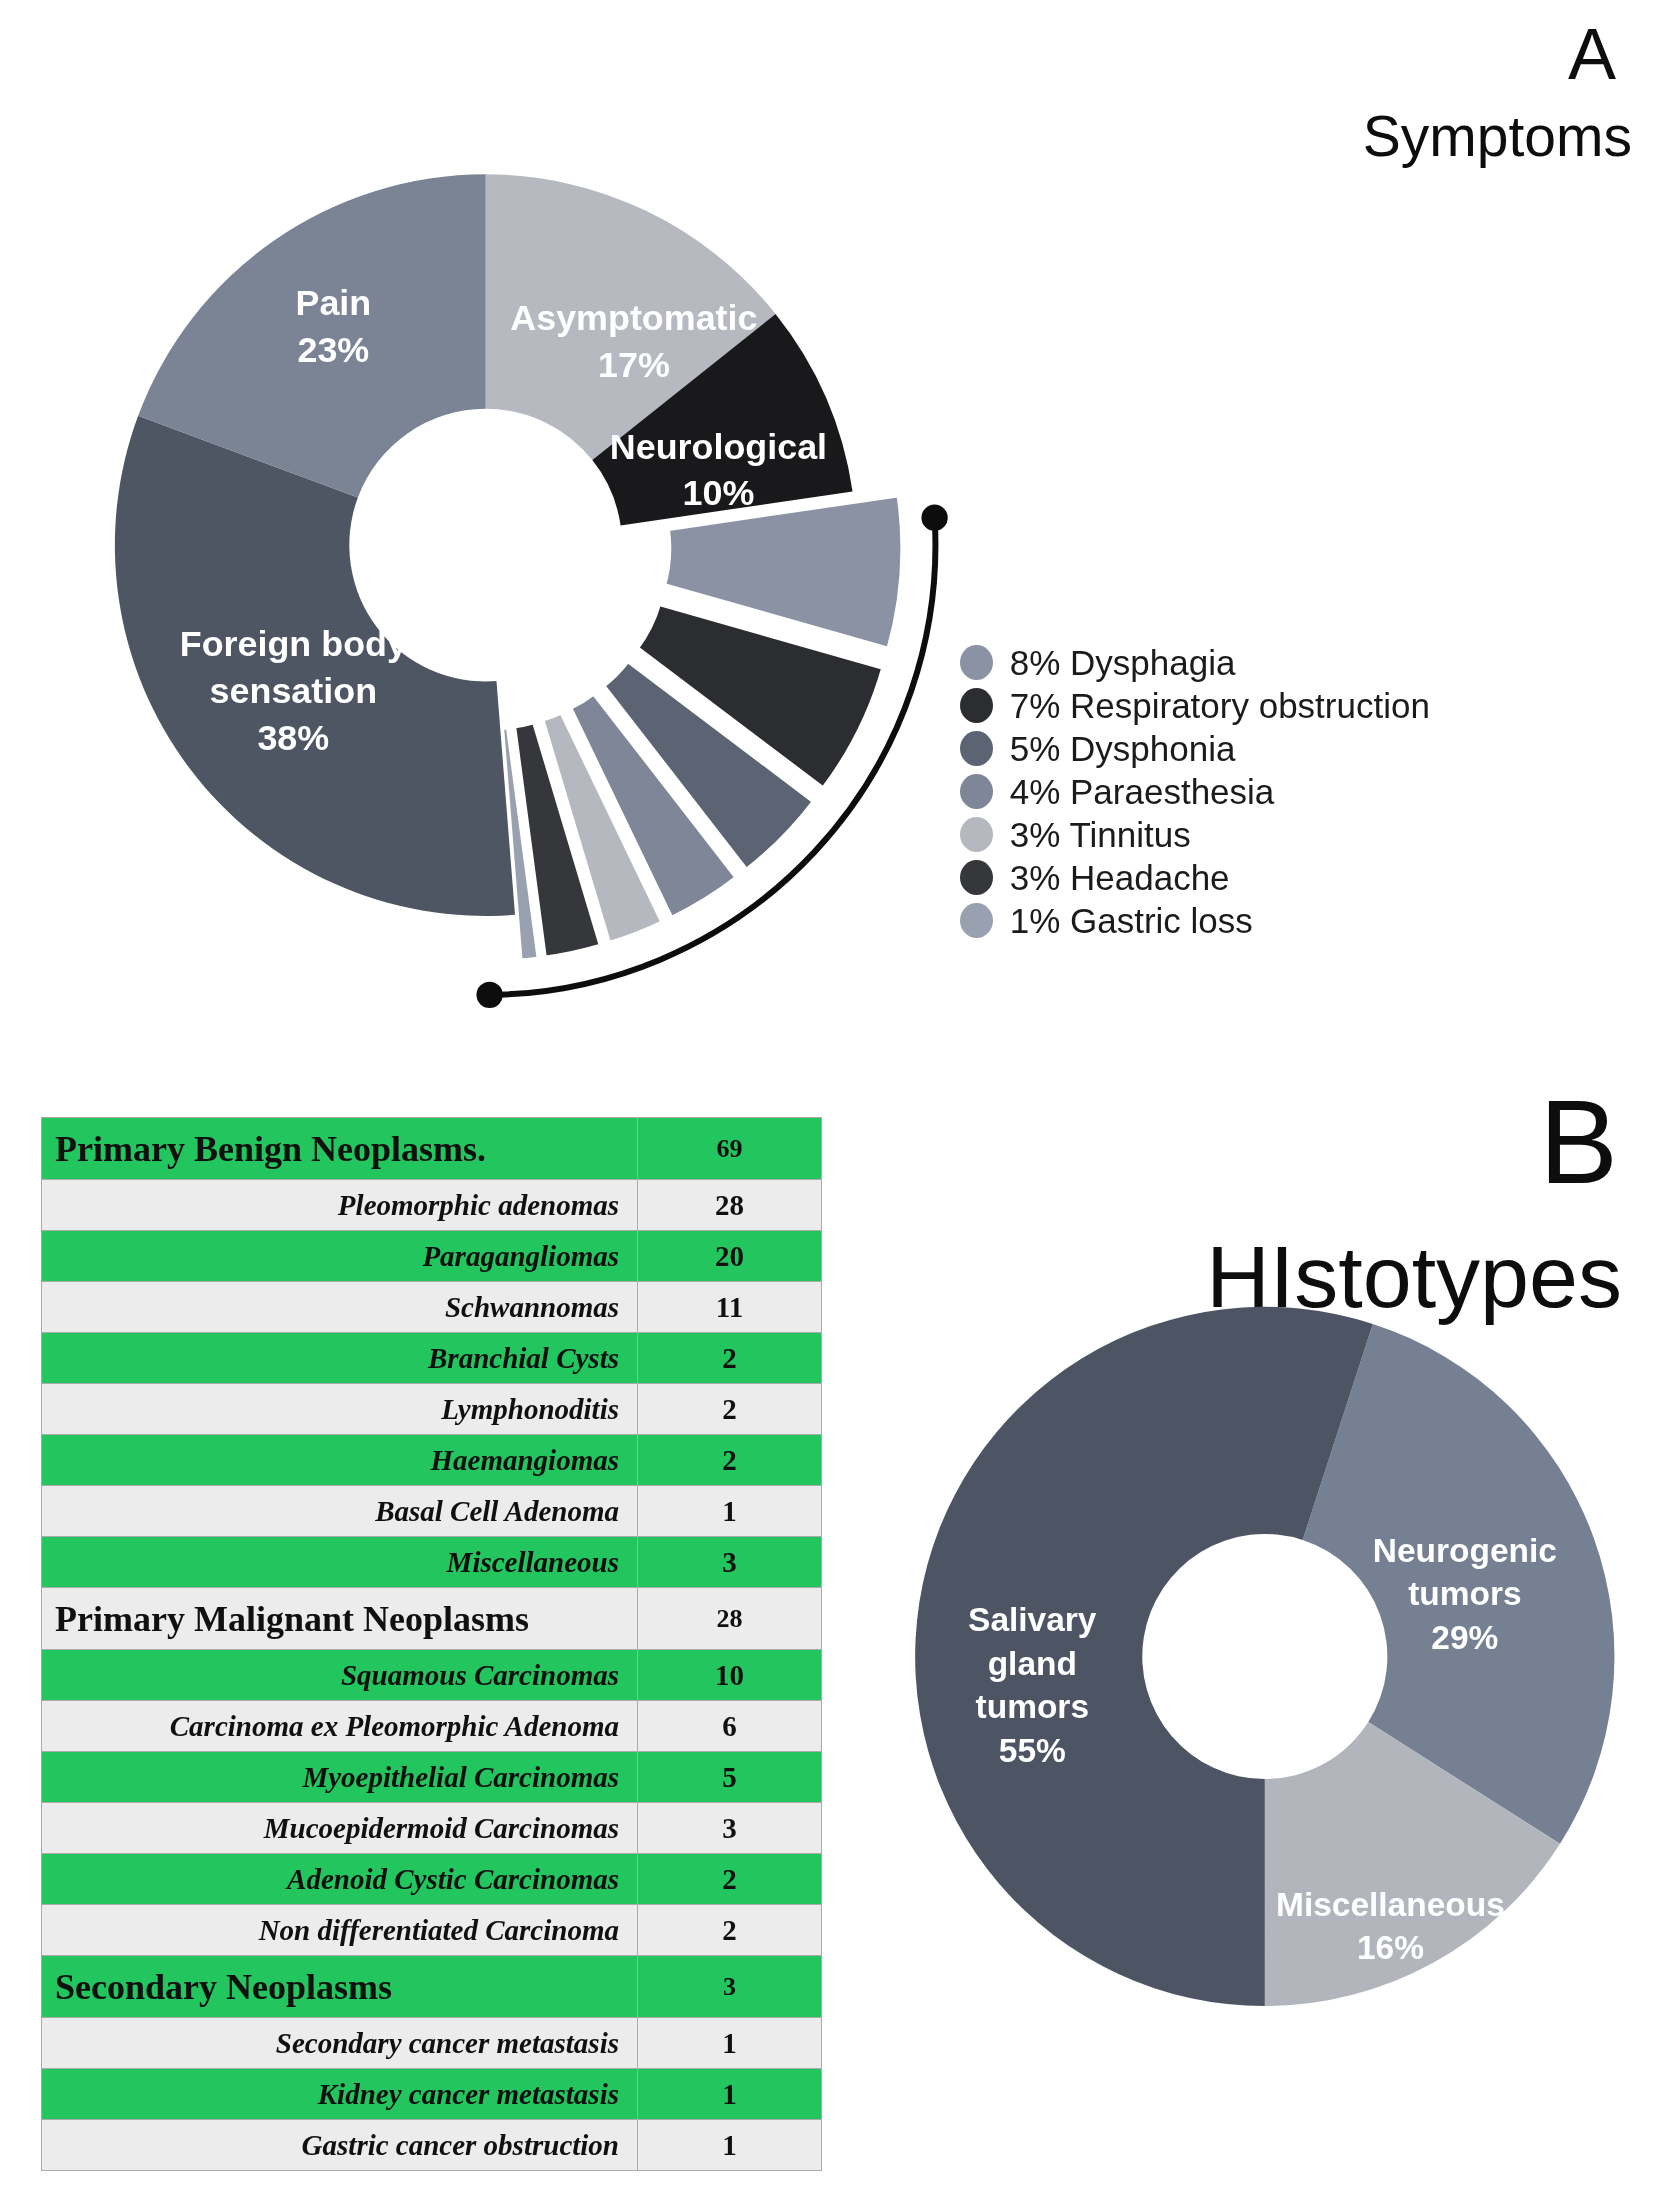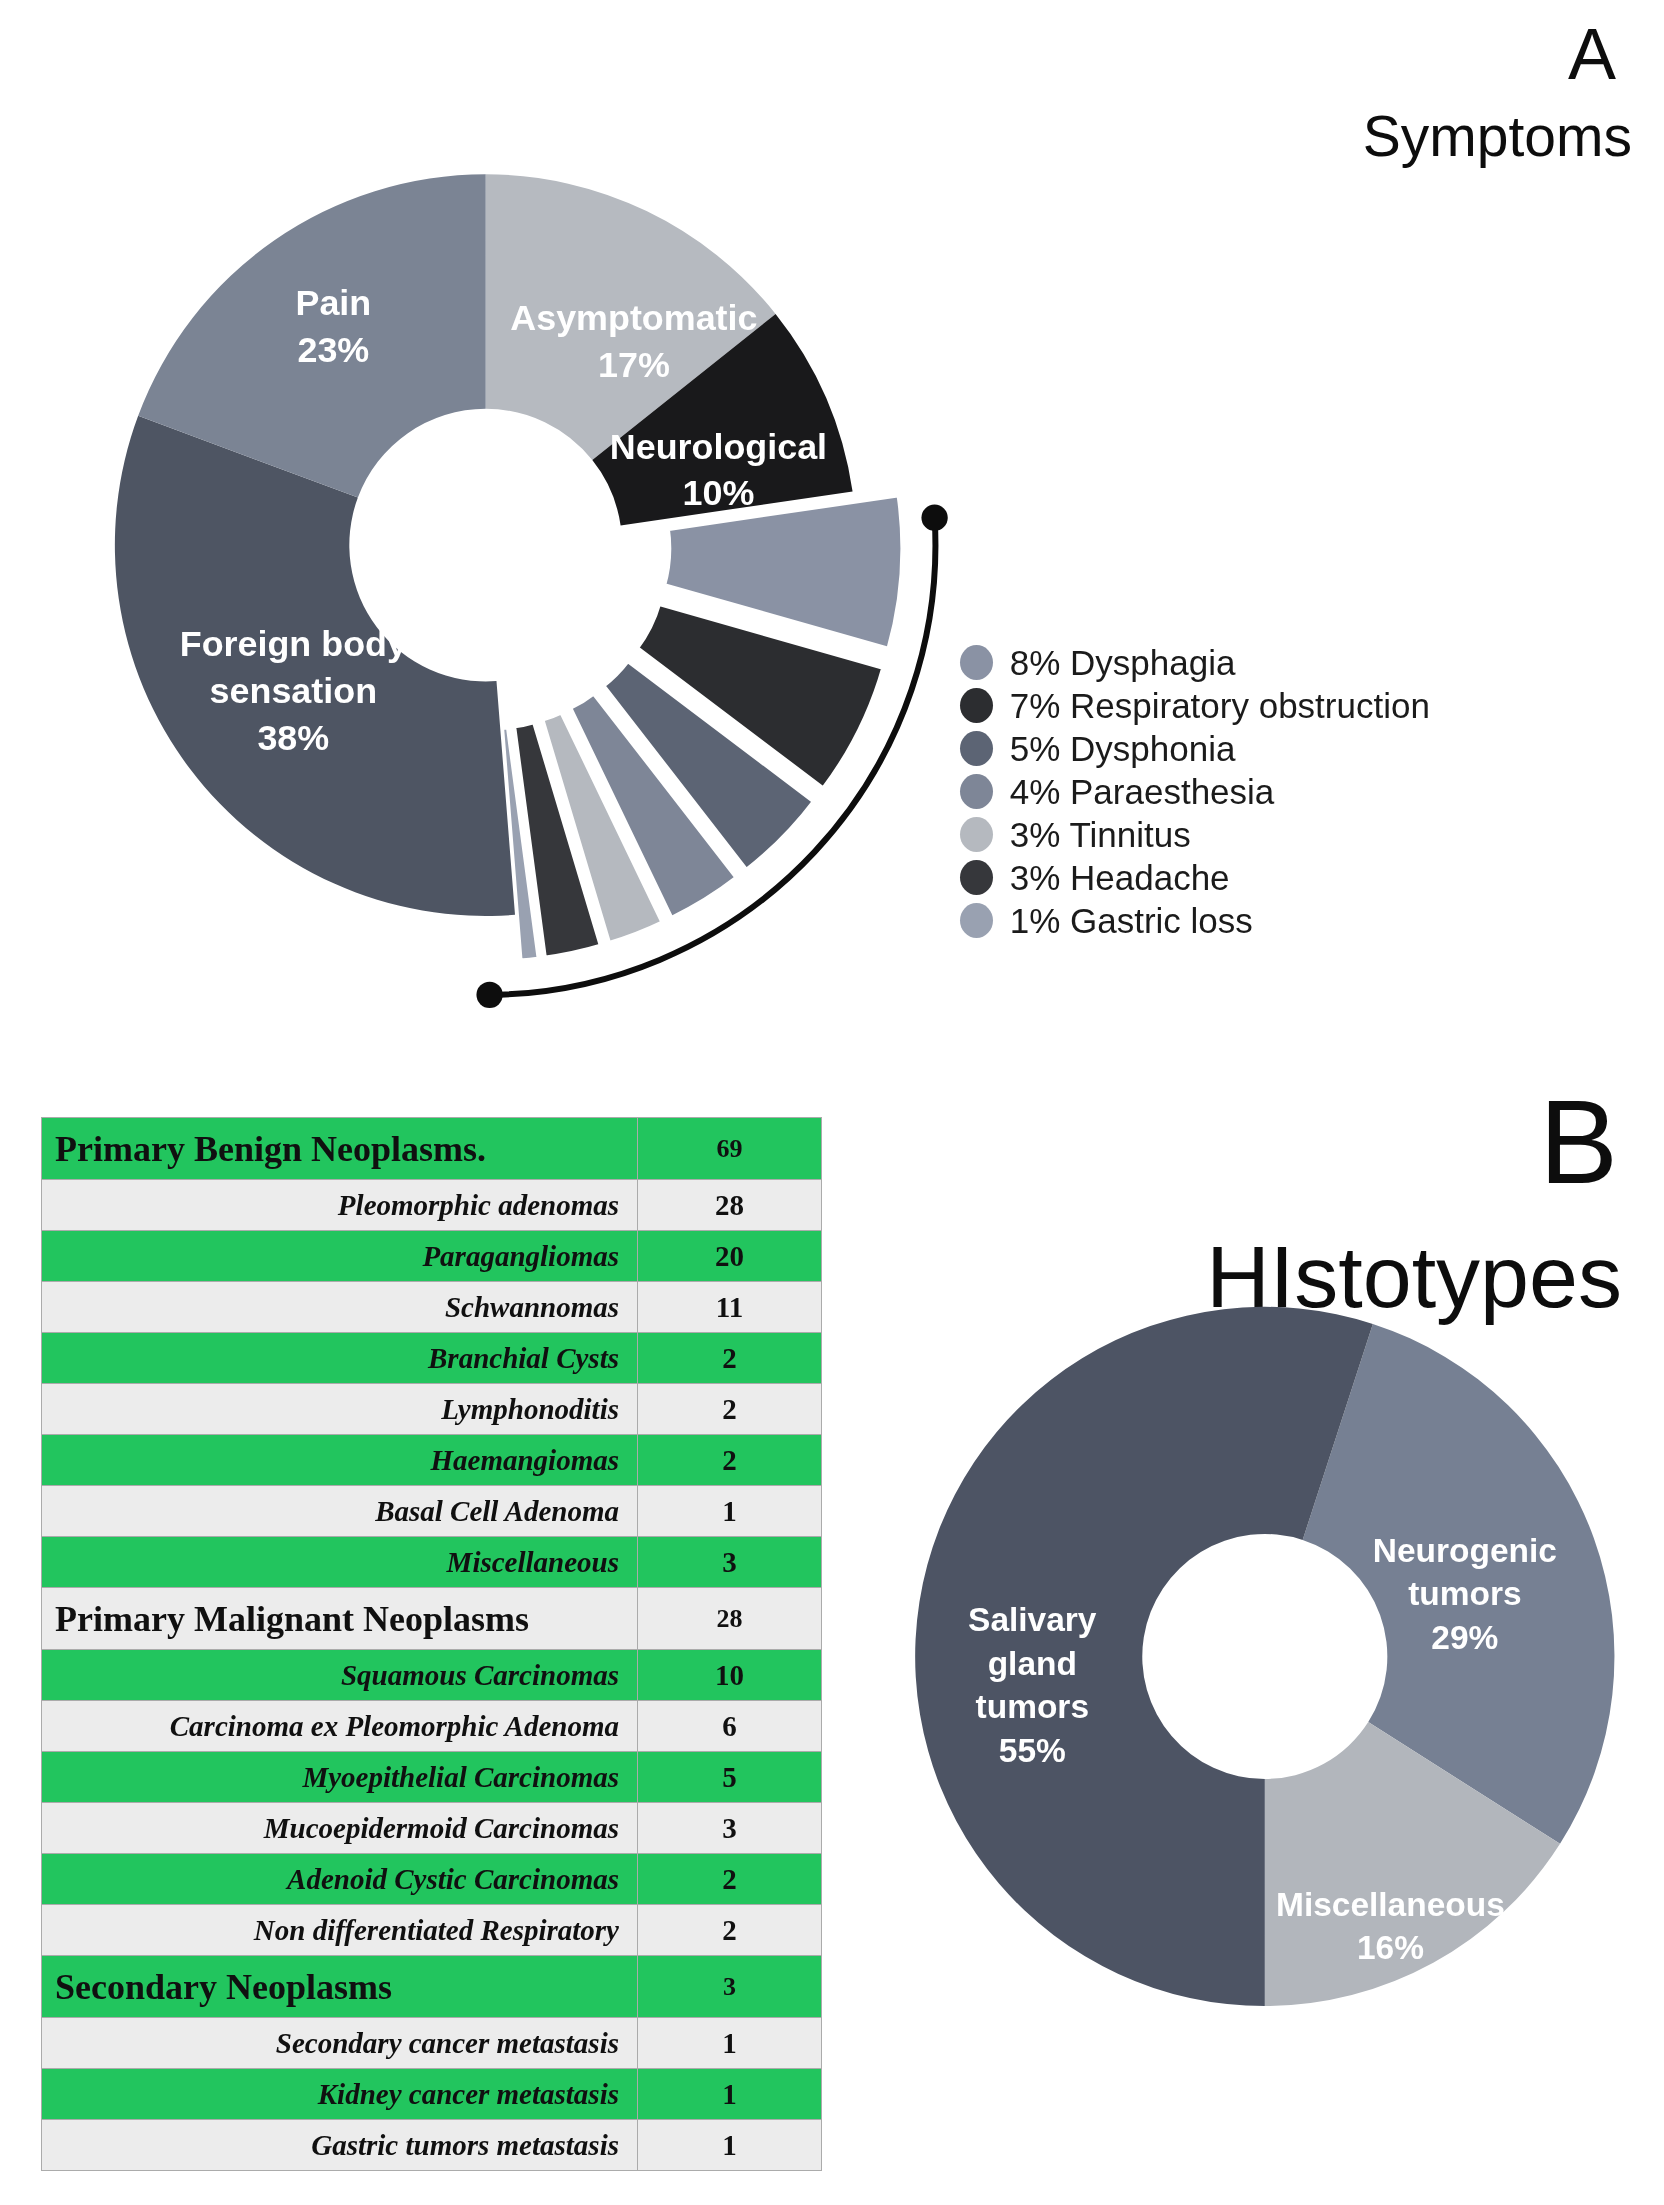--- a/index.html
+++ b/index.html
@@ -159,37 +159,37 @@
         </tr>
       <tr class="r-sub">
           <td class="name">Mucoepidermoid Carcinomas</td>
           <td class="num">3</td>
         </tr>
       <tr class="r-sub">
           <td class="name">Adenoid Cystic Carcinomas</td>
           <td class="num">2</td>
         </tr>
       <tr class="r-sub">
-          <td class="name">Non differentiated Respiratory</td>
+          <td class="name">Non differentiated Carcinoma</td>
           <td class="num">2</td>
         </tr>
       <tr class="r-hdr">
           <td class="name">Secondary Neoplasms</td>
           <td class="num">3</td>
         </tr>
       <tr class="r-sub">
           <td class="name">Secondary cancer metastasis</td>
           <td class="num">1</td>
         </tr>
       <tr class="r-sub">
           <td class="name">Kidney cancer metastasis</td>
           <td class="num">1</td>
         </tr>
       <tr class="r-sub">
-          <td class="name">Gastric tumors metastasis</td>
+          <td class="name">Gastric cancer obstruction</td>
           <td class="num">1</td>
         </tr>
     </tbody>
   </table>
 
   <svg id="chart-b" viewBox="1450 2100 1334 1300" style="left:867px;top:1256px;width:798px;height:777px">
       <path d="M 2295.774941709344 2213.631937967335 A 585 585 0 0 1 2608.931836418679 3083.458675062713 L 2288.087224727913 2879.8444929706943 A 205 205 0 0 0 2178.3484838468644 2575.0334141594935 Z" fill="#768093"></path>
       <text text-anchor="middle" fill="#ffffff" font-size="56" font-weight="bold" font-family="&quot;Liberation Sans&quot;, sans-serif"><tspan x="2449.7546497126277" y="2611.252264374">Neurogenic</tspan><tspan x="2449.7546497126277" y="2684.052264374">tumors</tspan><tspan x="2449.7546497126277" y="2756.8522643740002">29%</tspan></text>
       <path d="M 2608.931836418679 3083.458675062713 A 585 585 0 0 1 2115 3355 L 2115 2975 A 205 205 0 0 0 2288.087224727913 2879.8444929706943 Z" fill="#b2b6bc"></path>
       <text text-anchor="middle" fill="#ffffff" font-size="56" font-weight="bold" font-family="&quot;Liberation Sans&quot;, sans-serif"><tspan x="2325.146930650563" y="3203.861547103974">Miscellaneous</tspan><tspan x="2325.146930650563" y="3276.661547103974">16%</tspan></text>

